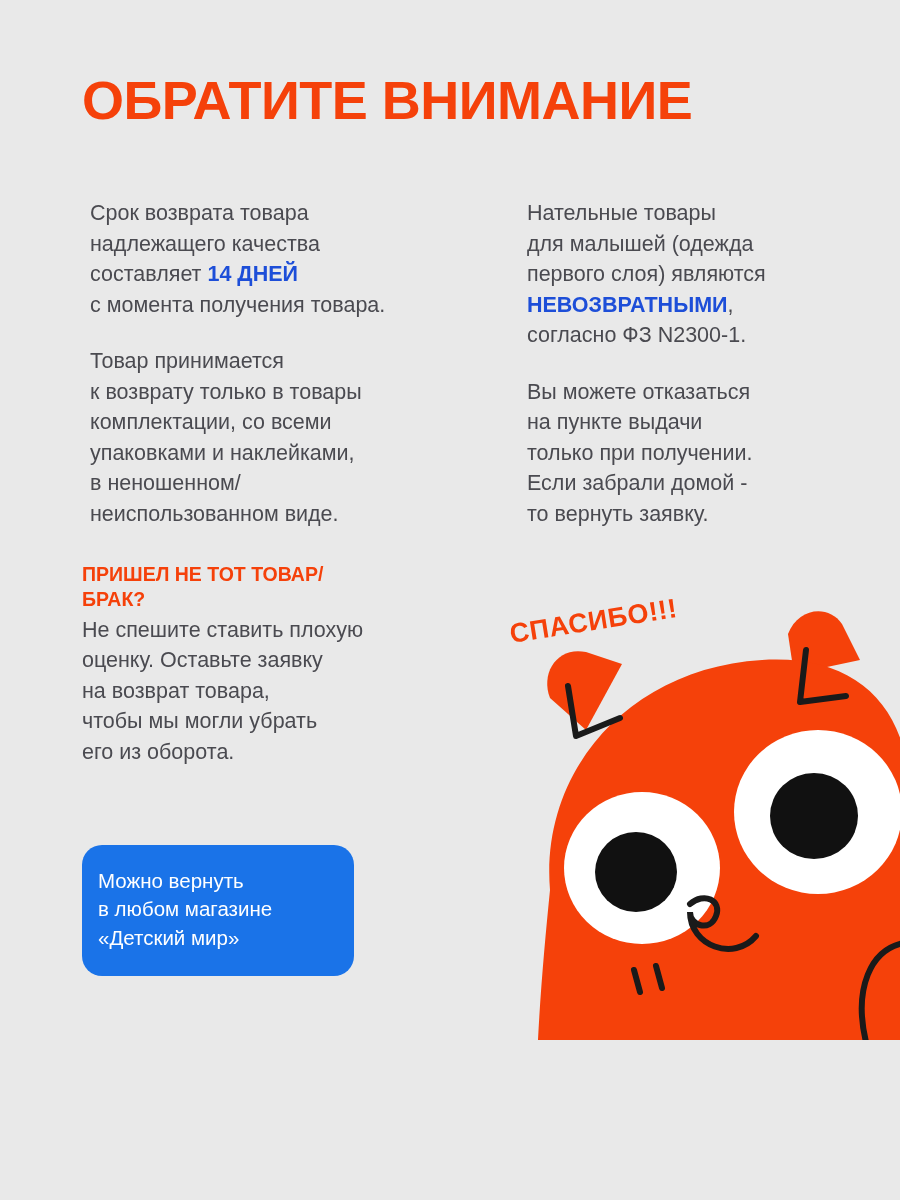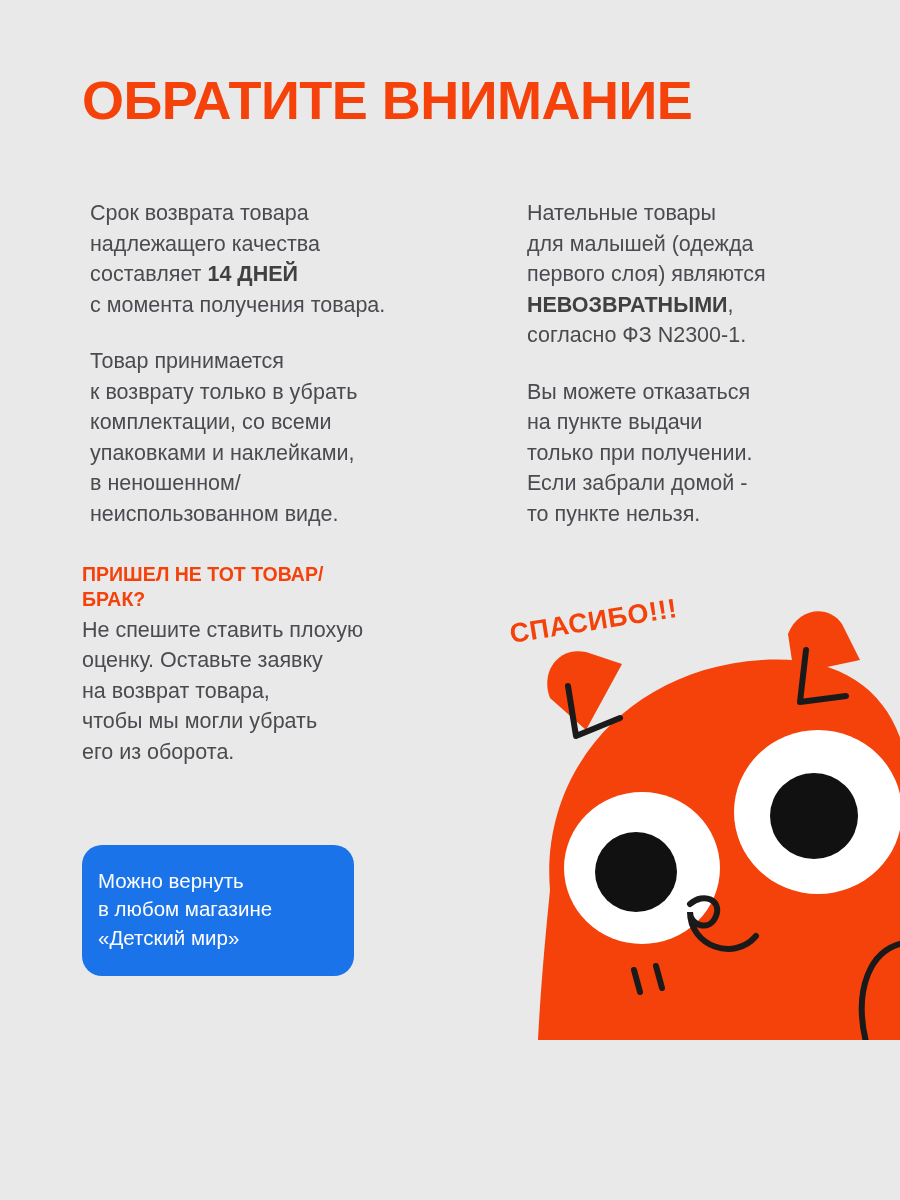--- a/index.html
+++ b/index.html
@@ -40,21 +40,21 @@
     color: #4a4a50;
     font-size: 21.5px;
     line-height: 1.42;
   }
   .col-left  { left: 90px;  top: 198px; width: 390px; }
   .col-right { left: 527px; top: 198px; width: 330px; }
 
   .para { margin-bottom: 26px; }
   .para:last-child { margin-bottom: 0; }
 
-  .hl { color: #404040; font-weight: bold; }
+  .hl { color: #1d4ed8; font-weight: bold; }
 
   .sub-head {
     color: #f5410a;
     font-weight: bold;
     font-size: 19.5px;
     line-height: 1.28;
     text-transform: uppercase;
     margin-bottom: 3px;
   }
 
@@ -115,21 +115,21 @@
 
     <div class="para">
       <span>Срок возврата товара</span><br>
       <span>надлежащего качества</span><br>
       <span>составляет </span><span class="hl">14 ДНЕЙ</span><br>
       <span>с момента получения товара.</span>
     </div>
 
     <div class="para">
       <span>Товар принимается</span><br>
-      <span>к возврату только в убрать</span><br>
+      <span>к возврату только в товары</span><br>
       <span>комплектации, со всеми</span><br>
       <span>упаковками и наклейками,</span><br>
       <span>в неношенном/</span><br>
       <span>неиспользованном виде.</span>
     </div>
 
   </div>
 
   <div class="col col-right">
 
@@ -139,21 +139,21 @@
       <span>первого слоя) являются</span><br>
       <span class="hl">НЕВОЗВРАТНЫМИ</span><span>,</span><br>
       <span>согласно ФЗ N2300-1.</span>
     </div>
 
     <div class="para">
       <span>Вы можете отказаться</span><br>
       <span>на пункте выдачи</span><br>
       <span>только при получении.</span><br>
       <span>Если забрали домой -</span><br>
-      <span>то пункте нельзя.</span>
+      <span>то вернуть заявку.</span>
     </div>
 
   </div>
 
   <div class="block-defect">
     <div class="sub-head">
       <span>ПРИШЕЛ НЕ ТОТ ТОВАР/</span><br>
       <span>БРАК?</span>
     </div>
     <div>

